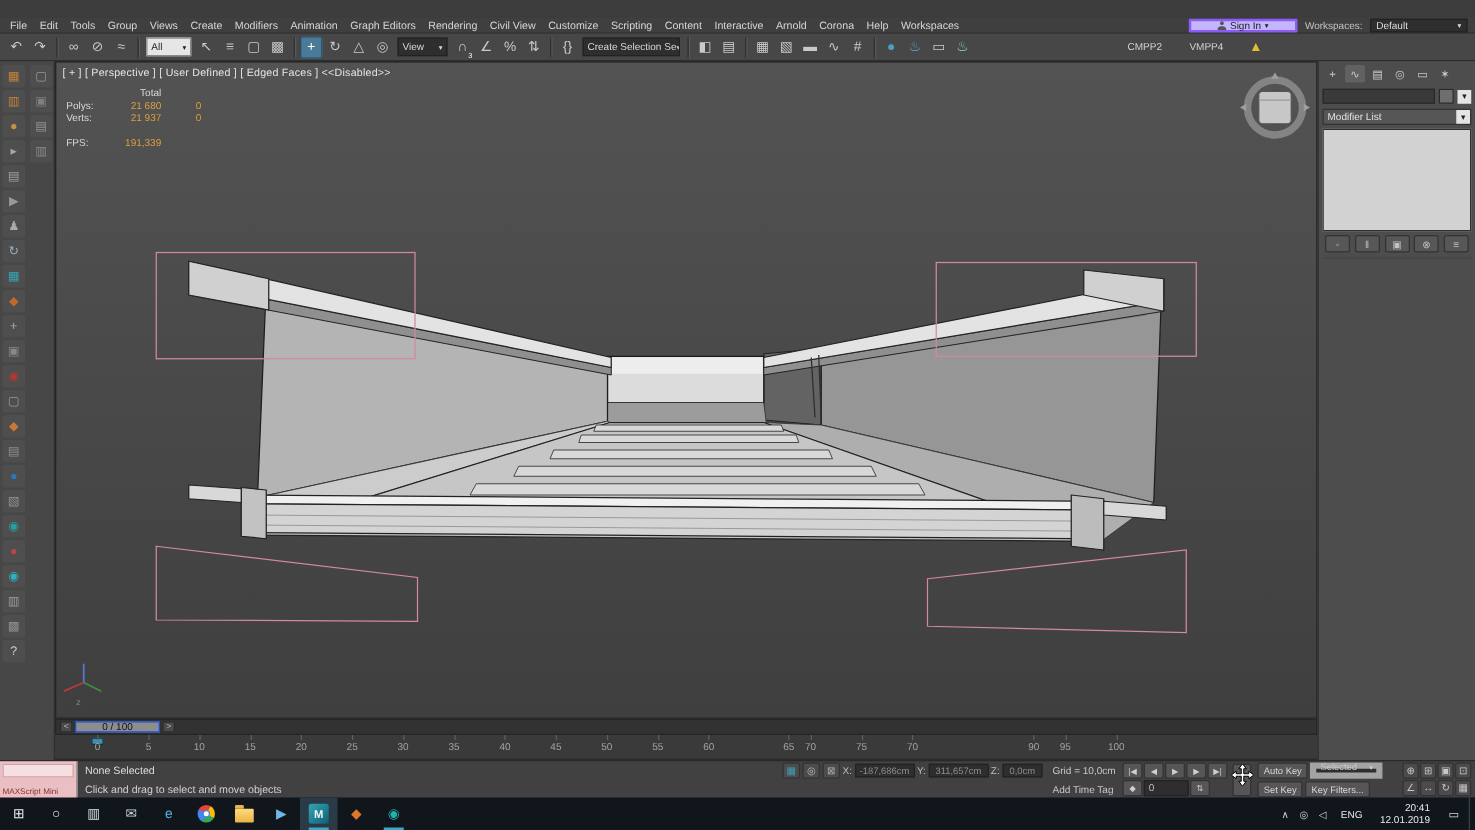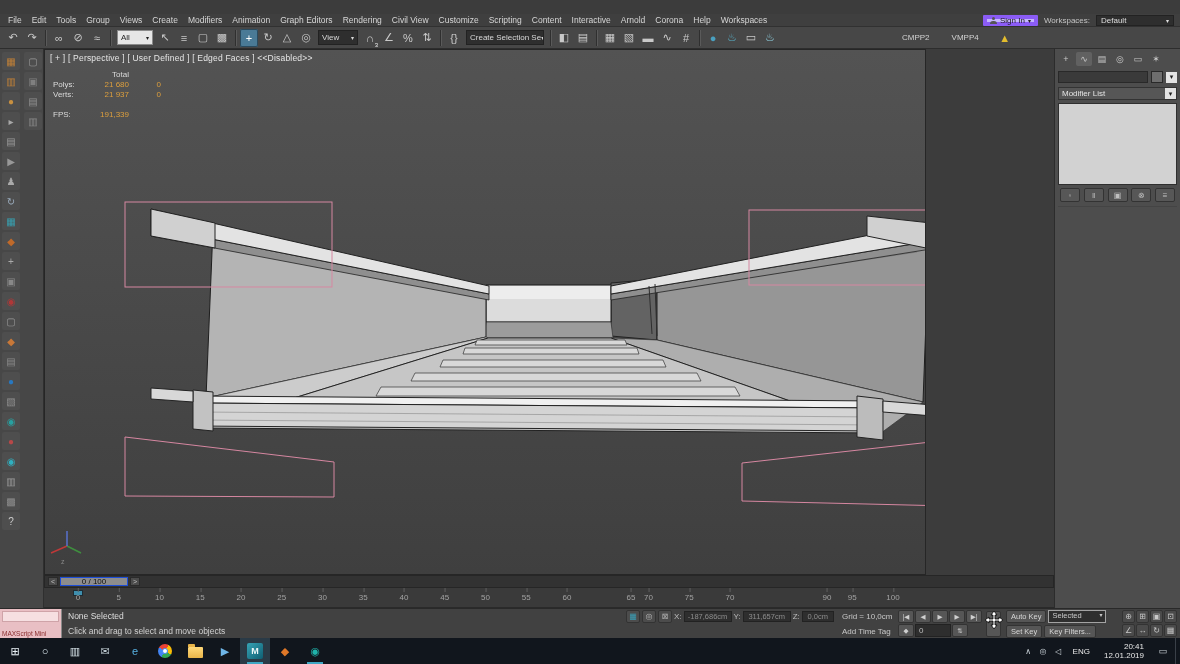--- a/index.html
+++ b/index.html
@@ -12,21 +12,21 @@
   .app-icon{width:9px;height:9px;border-radius:1px;background:linear-gradient(135deg,#37a3b6,#17607a)}
   #titlebar .title{font-size:8.5px;color:#2d2d2d}
   .win-btns{margin-left:auto;display:flex;height:100%}
   .wb{width:24px;height:100%;display:flex;align-items:center;justify-content:center;font-size:8px;color:#444}
 
   
   #menubar{position:absolute;left:0;top:14px;width:100%;height:13px;background:#3f3f3f;border-bottom:1px solid #313131;display:flex;align-items:center;color:#d6d6d6}
   #menu-items{display:flex;padding-left:3px}
   .menu-item{padding:16px 5px;line-height:13px;font-size:8.5px;white-space:nowrap}
   .mb-right{margin-left:auto;display:flex;align-items:center;gap:6px;padding-right:6px}
-  .signin{display:flex;align-items:center;gap:3px;background:#c4b5fd;color:#222;height:11px;padding:0 3px;border:4px solid #8b5cf6;border-radius:1px;font-size:8px}
+  .signin{display:flex;align-items:center;gap:3px;background:#c4b5fd;color:#222;height:11px;padding:0 21px;border:2px solid #8b5cf6;border-radius:1px;font-size:8px}
   .person-icon{width:7px;height:7px;position:relative;display:inline-block}
   .person-icon::before{content:"";position:absolute;left:2px;top:0;width:3px;height:3px;border-radius:50%;background:#555}
   .person-icon::after{content:"";position:absolute;left:0;bottom:0;width:7px;height:3px;border-radius:3px 3px 0 0;background:#555}
   .dd-arrow{font-size:6px;color:inherit}
   .ws-label{font-size:8px;color:#c4c4c4}
   .ws-value{display:flex;align-items:center;justify-content:space-between;gap:6px;min-width:78px;height:11px;background:#2e2e2e;border:1px solid #222;color:#dedede;font-size:8px;padding:0 4px}
 
   
   #toolbar{position:absolute;left:0;top:27px;width:100%;height:22px;background:#474747;border-bottom:1px solid #2d2d2d;display:flex;align-items:center;padding:0 4px;gap:1px}
   .tb-icon{width:18px;height:18px;display:flex;align-items:center;justify-content:center;color:#c9c9c9;font-size:11px;border-radius:2px;position:relative;flex:none}
@@ -38,21 +38,21 @@
   .tb-label{font-size:8px;color:#d2d2d2;margin:0 3px;flex:none}
   .tb-gap{flex:none;height:1px}
 
   
   #left-toolbar{position:absolute;left:0;top:49px;width:44px;height:559px;background:#474747;border-right:1px solid #2f2f2f}
   #left-toolbar .col{position:absolute;top:3px;display:flex;flex-direction:column;gap:2px}
   #lt-col1{left:2px}#lt-col2{left:24px}
   .lt-icon{width:18px;height:18px;display:flex;align-items:center;justify-content:center;font-size:10px;border-radius:2px;background:rgba(255,255,255,.04)}
 
   
-  #viewport{position:absolute;left:44px;top:49px;width:882px;height:526px;background:linear-gradient(#535353,#3f3f3f);border:1px solid #262626;overflow:hidden}
+  #viewport{position:absolute;left:44px;top:49px;width:1010px;height:526px;background:linear-gradient(#535353,#3f3f3f);border:1px solid #262626;overflow:hidden}
   #scene{position:absolute;inset:0}
   .vp-label{position:absolute;left:5px;top:3px;font-size:8.5px;color:#e6e6e6;letter-spacing:.2px}
   .vp-stats{position:absolute;left:8px;top:20px}
   .st-row{display:flex;height:10px;line-height:10px;font-size:8px}
   .st-l{width:30px;color:#dadada}
   .st-v{width:46px;text-align:right;color:#dd9f3d}
   .st-v.hdr{color:#dadada}
   .st-e{width:32px;text-align:right;color:#dd9f3d}
   .st-row.fps{margin-top:10px}
 
@@ -95,21 +95,21 @@
   .grid-label{position:absolute;left:842px;top:3px;color:#c8c8c8;font-size:8px}
   .time-tag{position:absolute;left:842px;top:18px;color:#c8c8c8;font-size:8px}
   .pb-cluster{position:absolute;left:898px;top:1px}
   .pb-row{display:flex;gap:1px;margin-bottom:1px}
   .pbtn{width:16px;height:13px;background:#565656;border:1px solid #333;border-radius:2px;color:#cfcfcf;font-size:6.5px;display:flex;align-items:center;justify-content:center}
   .pb-field{width:36px;height:13px;background:#2e2e2e;border:1px solid #222;color:#bdbdbd;font-size:8px;line-height:11px;padding:0 3px}
   .bigkey{position:absolute;left:986px;top:2px;width:15px;height:26px;background:#565656;border:1px solid #333;border-radius:2px}
   .key-cluster{position:absolute;left:1006px;top:1px}
   .kc-row{display:flex;gap:2px;margin-bottom:2px}
   .kbtn{height:13px;background:#565656;border:1px solid #333;border-radius:2px;color:#d6d6d6;font-size:7.5px;display:flex;align-items:center;justify-content:center;padding:0 4px;white-space:nowrap}
-  .kdd{width:58px;height:13px;background:#2e2e2e;border:1px solid #a3a3a3;color:#c9c9c9;font-size:7.5px;display:flex;align-items:flex-start;justify-content:space-between;padding:0 3px}
+  .kdd{width:58px;height:13px;background:#2e2e2e;border:5px solid #a3a3a3;color:#c9c9c9;font-size:7.5px;display:flex;align-items:flex-end;justify-content:space-between;padding:0 3px}
   .nav-cluster{position:absolute;left:1122px;top:1px}
   .nav-row{display:flex;gap:1px;margin-bottom:1px}
   .nbtn{width:13px;height:13px;display:flex;align-items:center;justify-content:center;color:#c8c8c8;font-size:8px;background:#4b4b4b;border:1px solid #333;border-radius:2px}
 
   
   #taskbar{position:absolute;left:0;top:638px;width:100%;height:26px;background:#11161d;display:flex;align-items:center}
   #tb-apps{display:flex;height:100%}
   .tb-app{width:30px;height:100%;display:flex;align-items:center;justify-content:center;position:relative}
   .tb-app.active{background:#2a3a46}
   .run-ind{position:absolute;bottom:0;left:7px;right:7px;height:2px;background:var(--taskbar-accent,#3fa7c4)}

